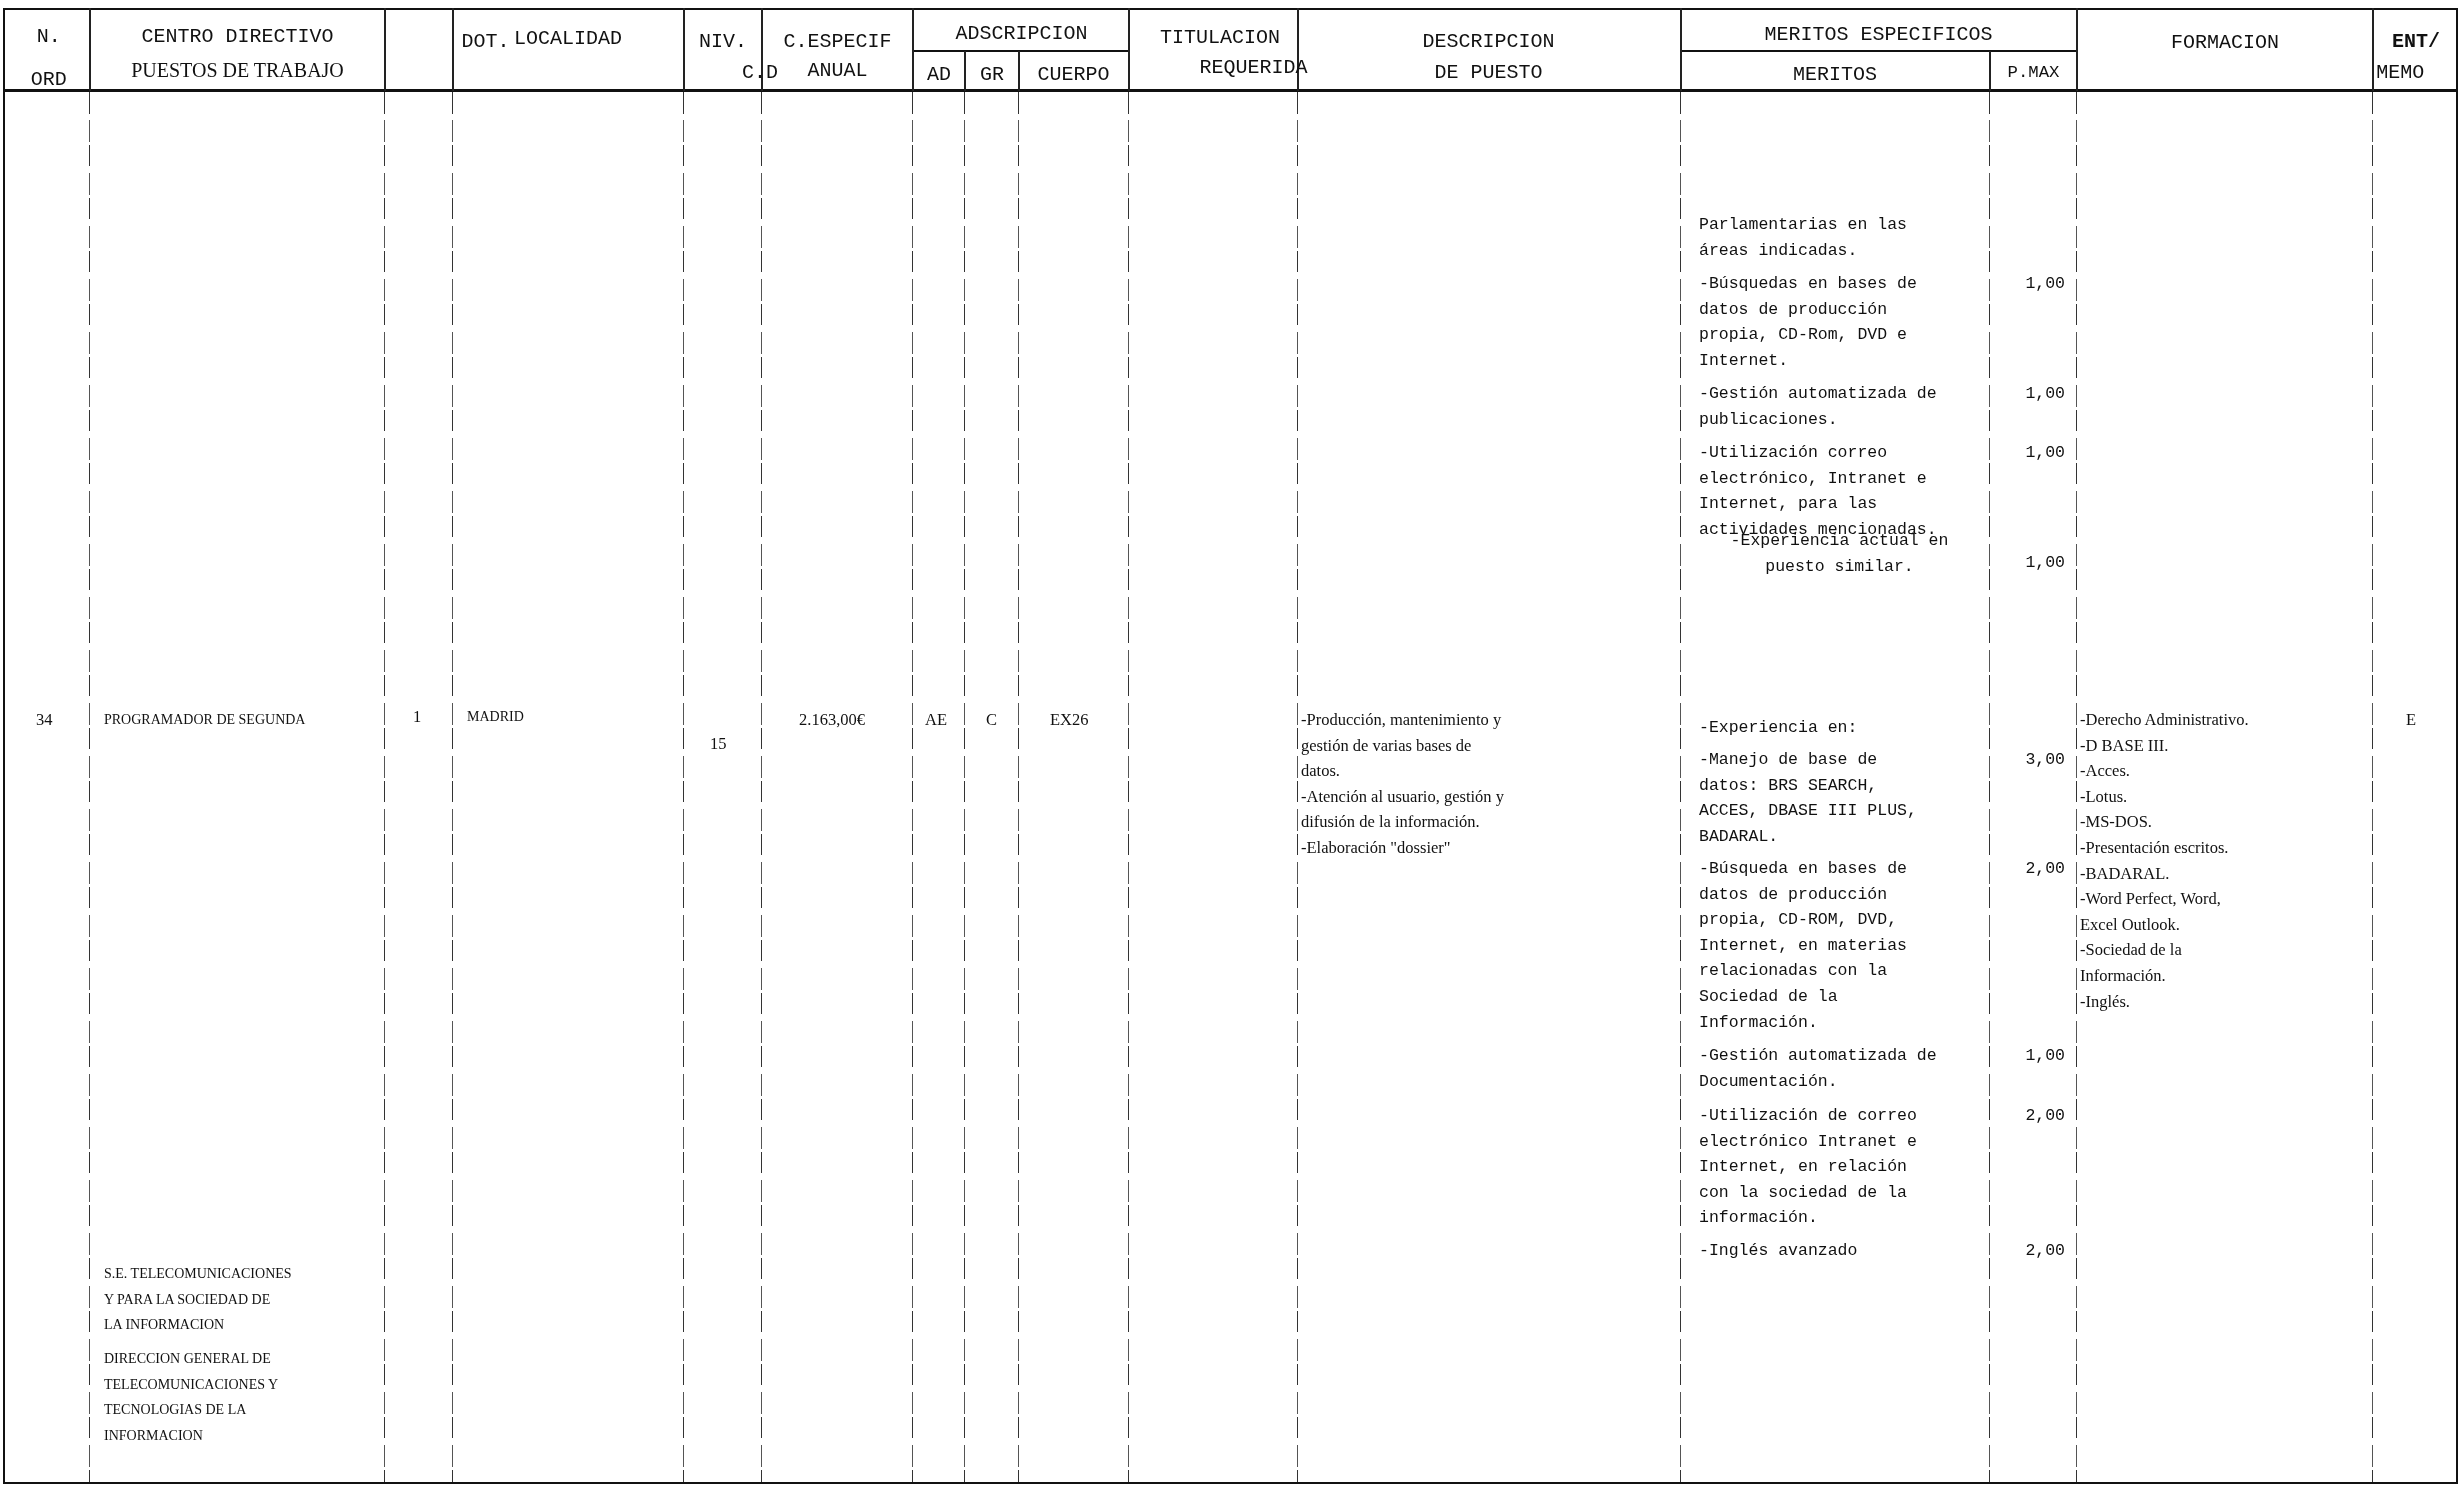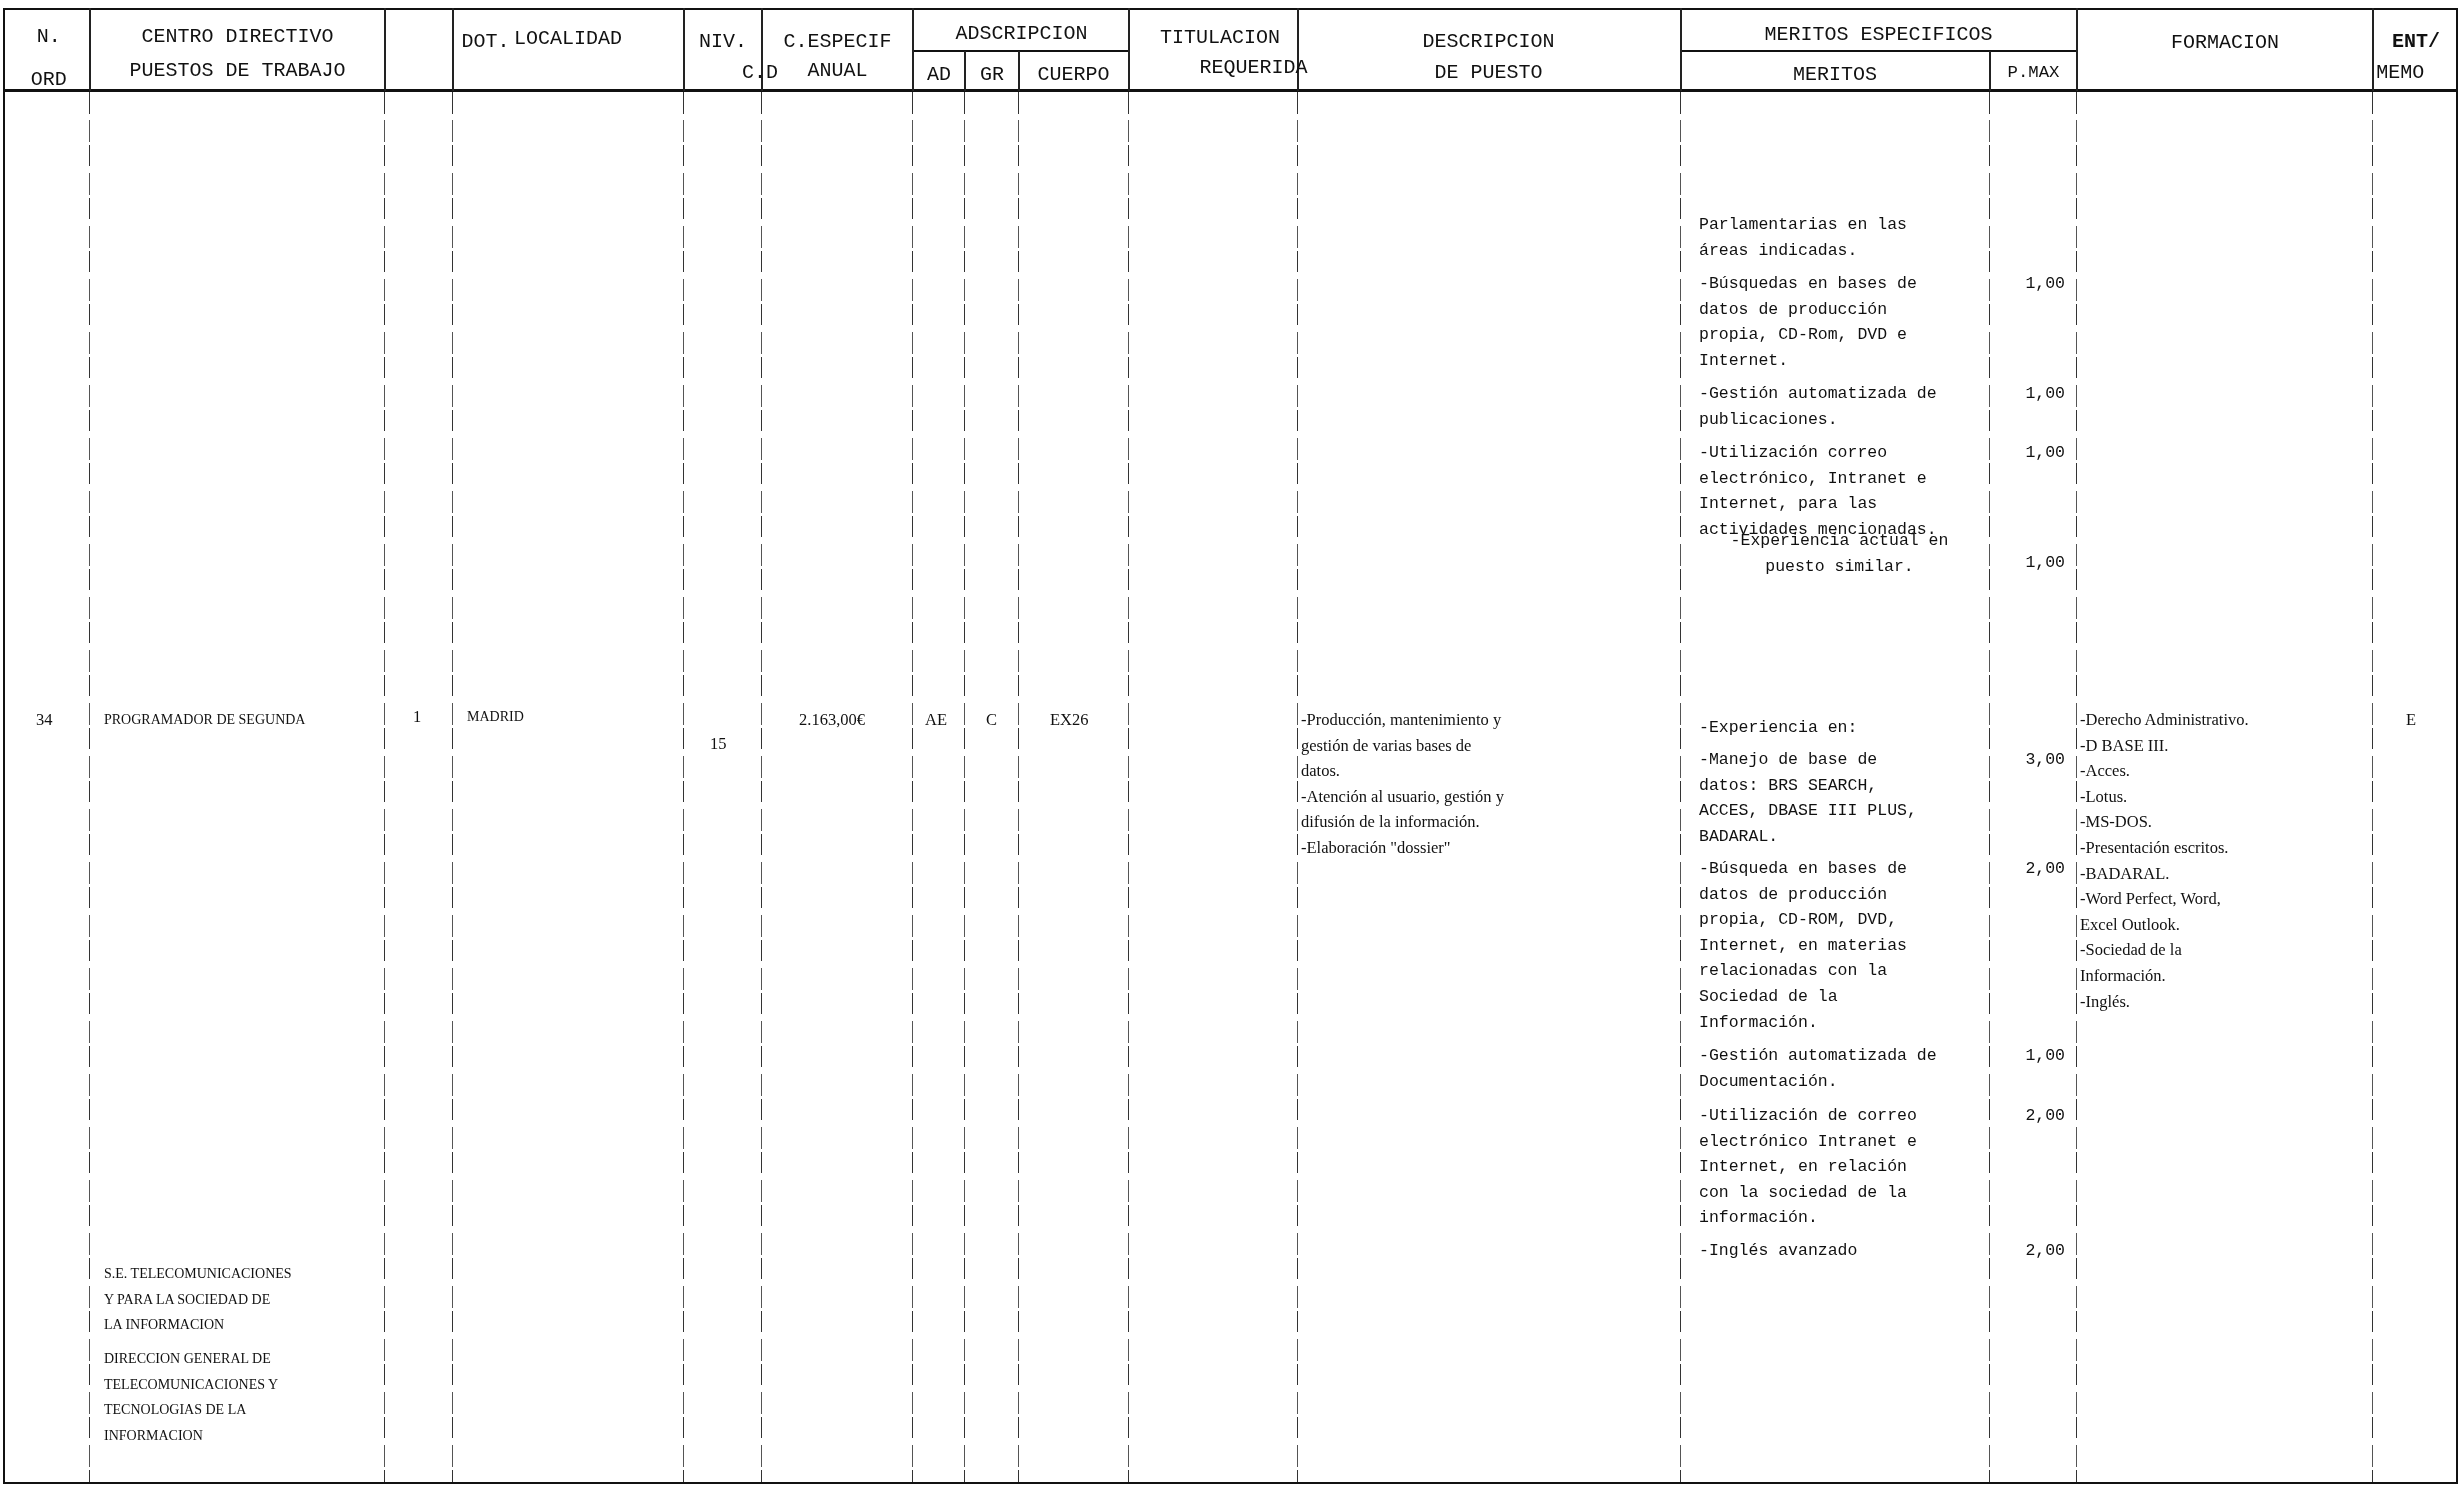--- a/index.html
+++ b/index.html
@@ -55,21 +55,21 @@
 <div class="vline faint" style="left:1128px; top:92px; height:1390px;"></div>
 <div class="vline faint" style="left:1297px; top:92px; height:1390px;"></div>
 <div class="vline faint" style="left:1680px; top:92px; height:1390px;"></div>
 <div class="vline faint" style="left:1989px; top:92px; height:1390px;"></div>
 <div class="vline faint" style="left:2076px; top:92px; height:1390px;"></div>
 <div class="vline faint" style="left:2372px; top:92px; height:1390px;"></div>
 
 <div class="hdr" style="left:8.3px; top:25px; width:81px;">N.</div>
 <div class="hdr" style="left:8.3px; top:68px; width:81px;">ORD</div>
 <div class="hdr" style="left:91px; top:25px; width:293px;">CENTRO DIRECTIVO</div>
-<div class="hdr" style="left:91px; top:59px; width:293px;">PUESTOS DE TRABAJO</div>
+<div class="hdr" style="left:91px; top:59px; width:293px;font-family:Liberation Serif, serif;">PUESTOS DE TRABAJO</div>
 <div class="hdr" style="left:453px; top:30px; width:65px;">DOT.</div>
 <div class="hdr" style="left:453px; top:27px; width:230px;">LOCALIDAD</div>
 <div class="hdr" style="left:685px; top:30px; width:76px;">NIV.</div>
 <div class="hdr" style="left:685px; top:61px; width:72px;margin-left:39px;">C.D</div>
 <div class="hdr" style="left:763px; top:30px; width:149px;">C.ESPECIF</div>
 <div class="hdr" style="left:763px; top:59px; width:149px;">ANUAL</div>
 <div class="hdr" style="left:914px; top:21.5px; width:215px;">ADSCRIPCION</div>
 <div class="hdr" style="left:914px; top:63px; width:50px;">AD</div>
 <div class="hdr" style="left:966px; top:63px; width:52px;">GR</div>
 <div class="hdr" style="left:1019px; top:63px; width:109px;">CUERPO</div>

